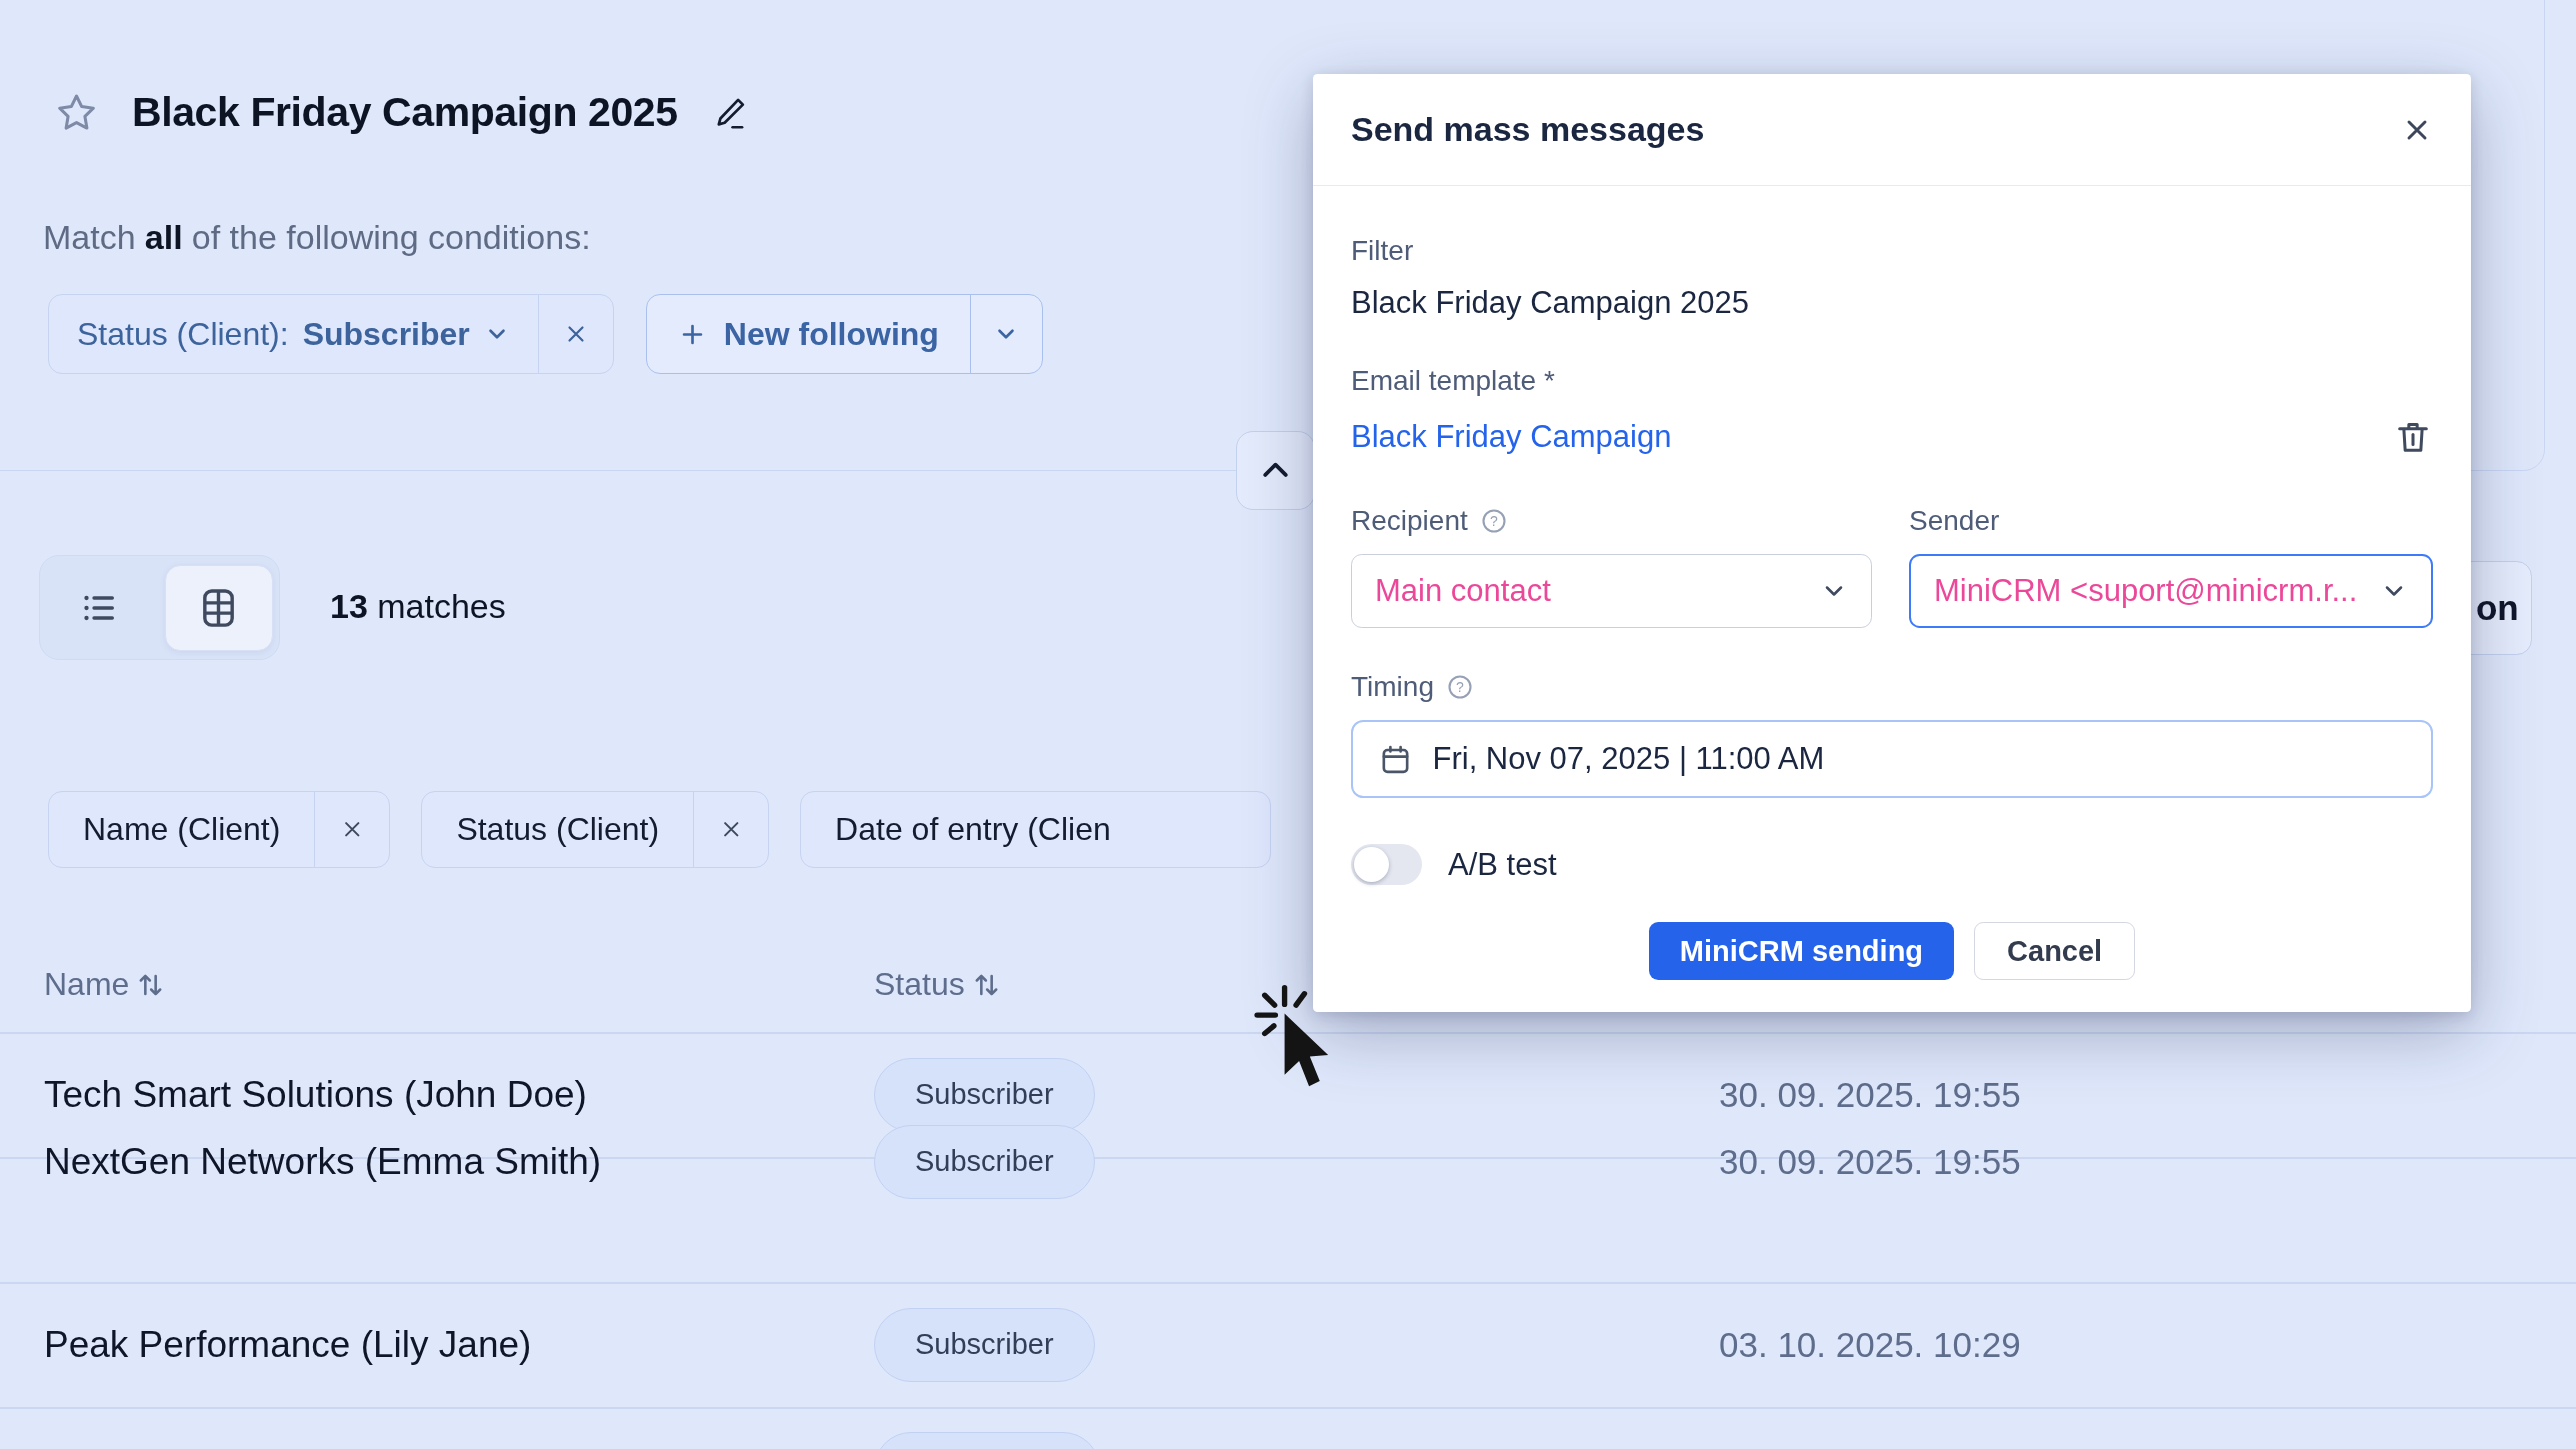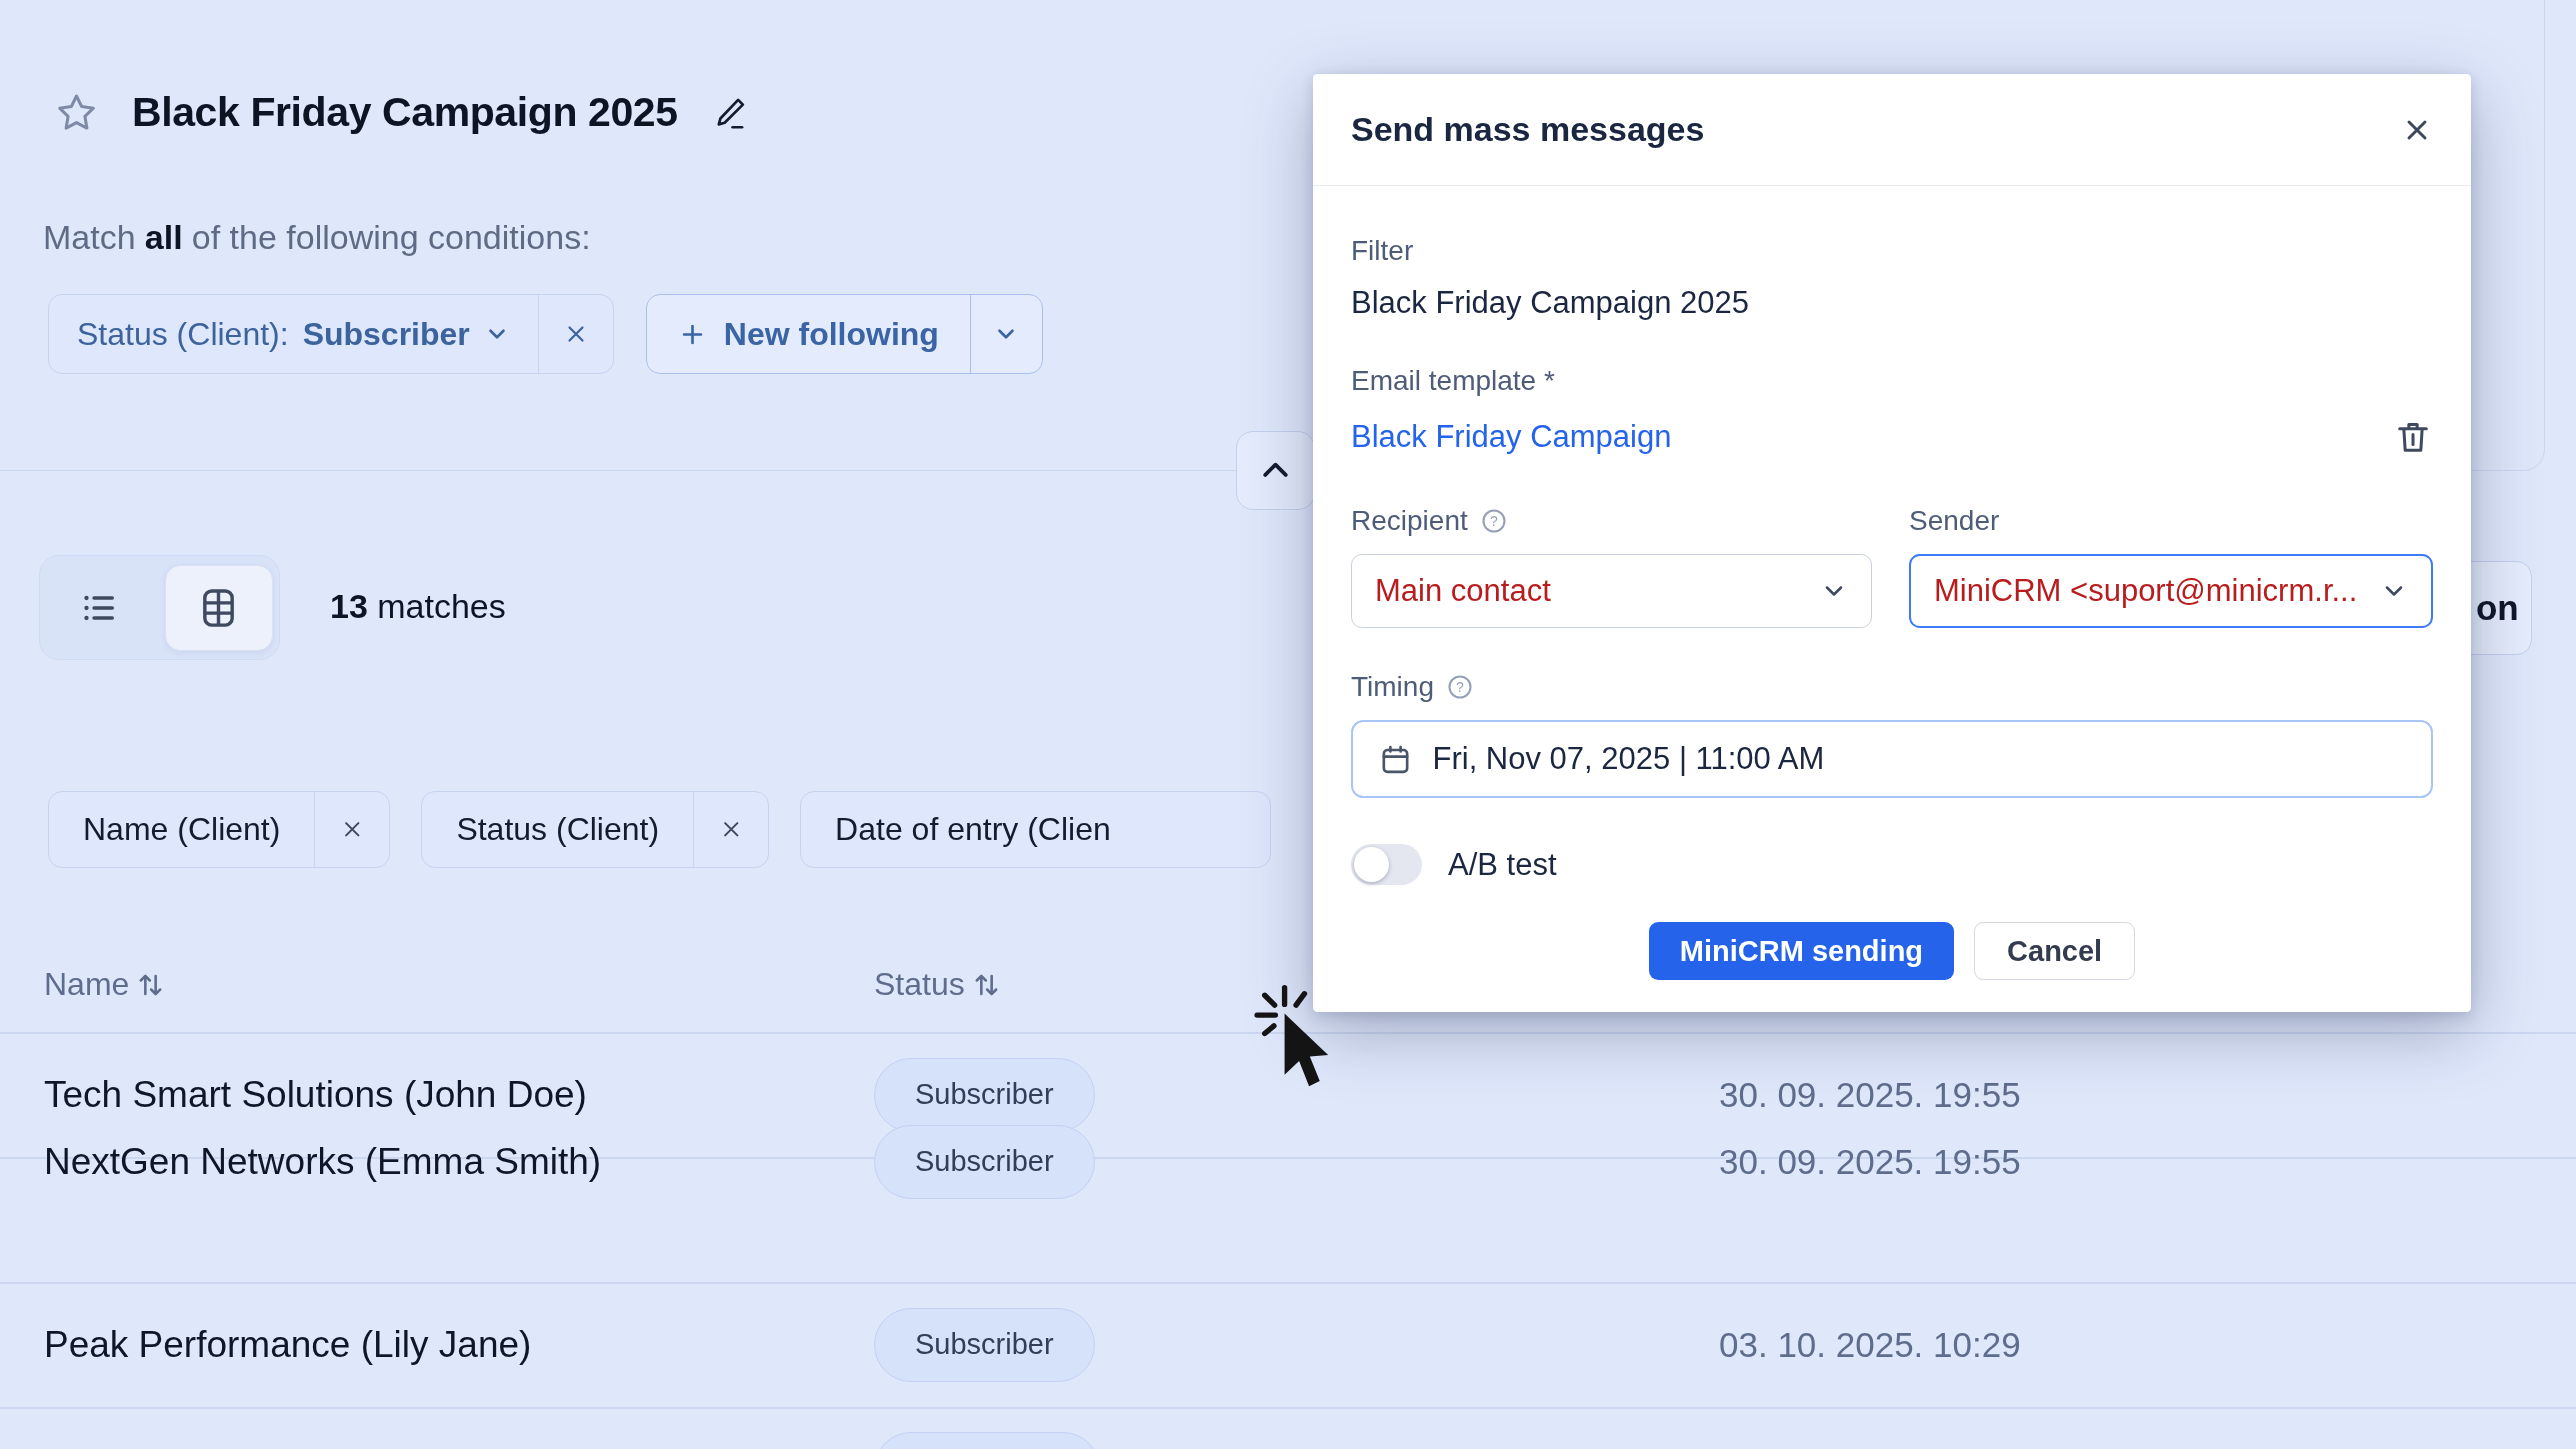--- a/index.html
+++ b/index.html
@@ -63,21 +63,21 @@
   .modal{left:1313px;top:74px;width:1158px;height:938px;background:#ffffff;border-radius:4.6px;box-shadow:0 20px 69px rgba(20,30,70,.30),0 3.1px 14px rgba(20,30,70,.14);z-index:50;box-sizing:border-box;}
   .modal-header{display:flex;align-items:center;justify-content:space-between;height:112px;padding:0 38px;border-bottom:1.5px solid #e8eaf1;box-sizing:border-box;}
   .modal-title{font-size:34px;font-weight:600;color:#1b2740;}
   .modal-body{padding:0 38px;}
   .flabel{display:flex;align-items:center;gap:12.3px;font-size:28px;color:#4e5c78;}
   .mt64{margin-top:49px;} .mt58{margin-top:44px;} .mt56{margin-top:43px;}
   .fvalue{margin-top:18.4px;font-size:31px;color:#1b2740;}
   .template-row{margin-top:20px;display:flex;align-items:center;justify-content:space-between;}
   .link{font-size:31px;color:#2463eb;}
   .grid2{margin-top:48px;display:grid;grid-template-columns:521px 1fr;column-gap:37px;}
-  .select{margin-top:17px;height:74px;border-radius:10.7px;background:#fff;display:flex;align-items:center;justify-content:space-between;padding:0 23px;font-size:31px;color:#b91c1c;box-sizing:border-box;}
+  .select{margin-top:17px;height:74px;border-radius:10.7px;background:#fff;display:flex;align-items:center;justify-content:space-between;padding:0 23px;font-size:31px;color:#ec4899;box-sizing:border-box;}
   .select.gray{border:1.5px solid #c9cfdb;}
   .select.blue{border:2.3px solid #3e7bfa;}
   .select .txt{white-space:nowrap;overflow:hidden;text-overflow:ellipsis;margin-right:15.3px;}
   .timing-input{margin-top:17px;height:78px;border:2.3px solid #a8c4f8;border-radius:12.3px;display:flex;align-items:center;padding:0 24.5px;gap:20px;font-size:31px;color:#1b2740;box-sizing:border-box;}
   .ab-row{margin-top:46px;display:flex;align-items:center;gap:26px;}
   .toggle{position:relative;width:71px;height:41px;background:#e4e7f0;border-radius:21px;}
   .toggle .knob{position:absolute;left:3.1px;top:3.1px;width:35px;height:35px;background:#fff;border-radius:50%;box-shadow:0 1.5px 4.6px rgba(30,40,70,.3);}
   .ab-label{font-size:31px;color:#1b2740;}
   .modal-footer{margin-top:37px;display:flex;justify-content:center;gap:20px;}
   .btn-primary{height:58px;padding:0 31px;background:#2563eb;color:#fff;border:none;border-radius:9.2px;font-size:29px;font-weight:700;font-family:inherit;display:flex;align-items:center;}

